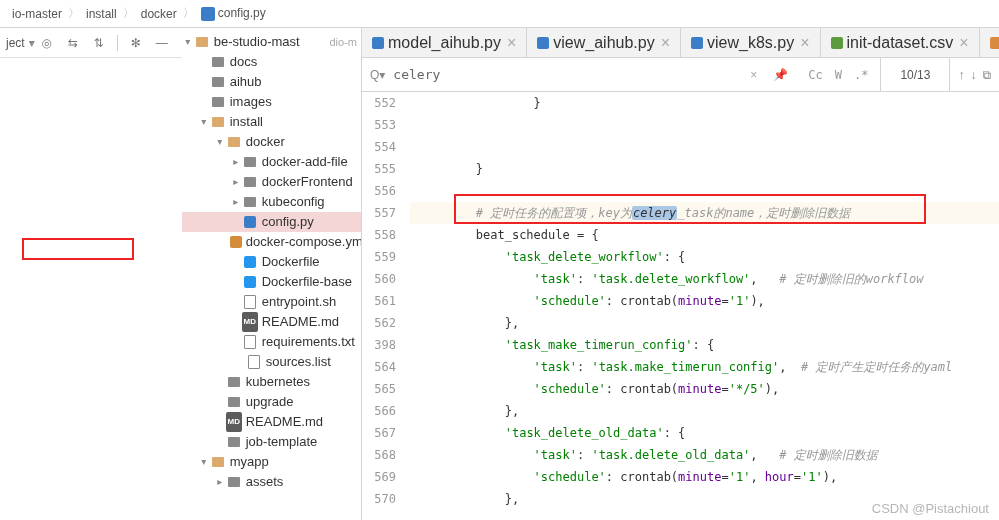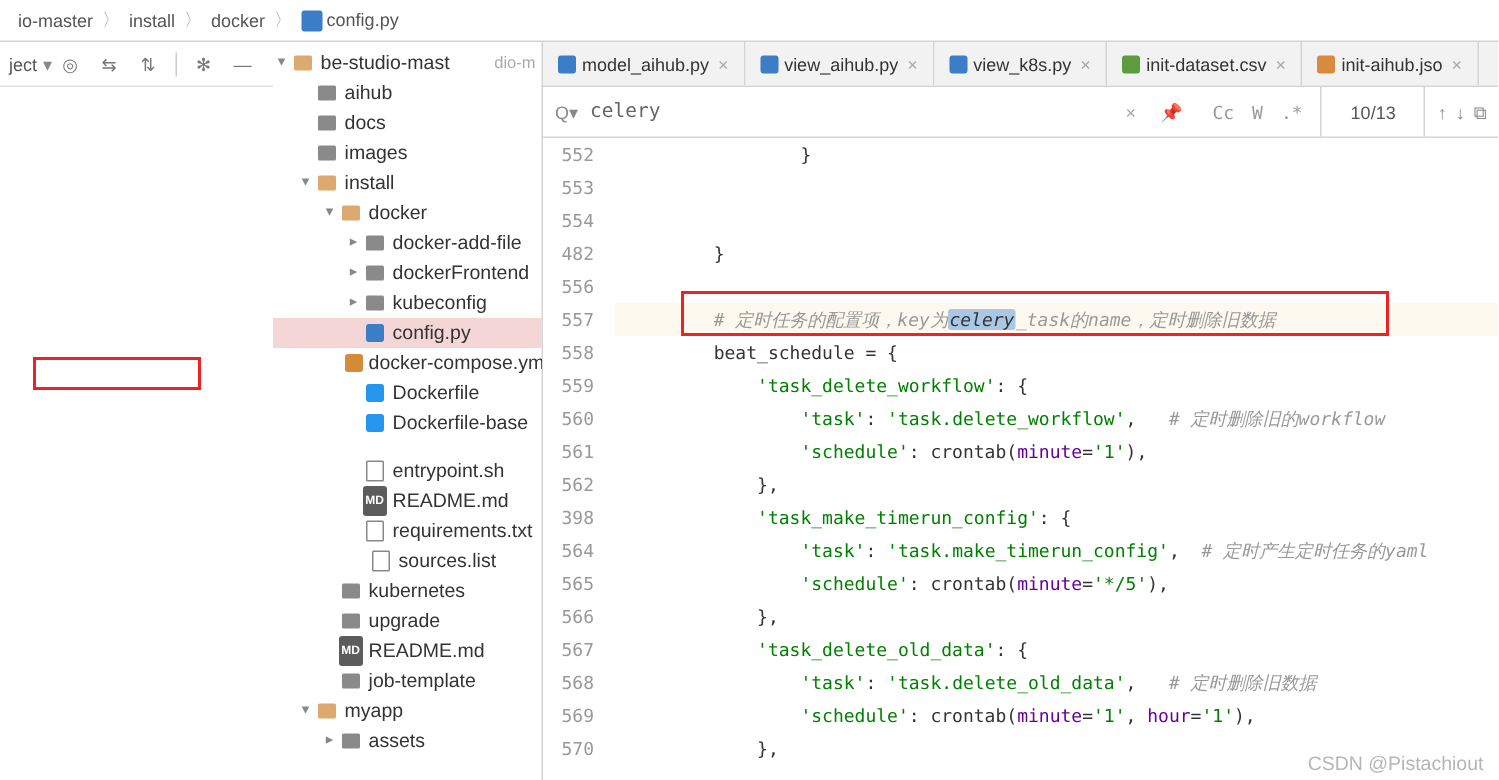--- a/index.html
+++ b/index.html
@@ -33,21 +33,21 @@
     .ic-md { background: #5c5c5c; color: #fff; font-size: 8px; font-weight: bold; padding: 0 2px; border-radius: 2px; }
     .ic-txt { width: 12px; height: 14px; border: 1px solid #888; border-radius: 1px; }
     .ic-sh { width: 12px; height: 14px; border: 1px solid #888; border-radius: 1px; }
     .tree-label { white-space: nowrap; }
     .tree-suffix { color: #aaa; font-size: 11px; margin-left: auto; }
     
     .highlight-box { position: absolute; border: 2px solid #e22; pointer-events: none; }
     
     .editor-area { flex: 1; display: flex; flex-direction: column; overflow: hidden; }
     .tabs { display: flex; height: 30px; border-bottom: 1px solid #d4d4d4; background: #f2f2f2; overflow: hidden; }
-    .tab { display: flex; align-items: center; padding: 0 10px; border-right: 1px solid #d4d4d4; background: #f2f2f2; font-size: 12px; white-space: nowrap; cursor: pointer; }
+    .tab { display: flex; align-items: center; padding: 0 10px; border-right: 1px solid #d4d4d4; background: #f2f2f2; font-size: 16px; white-space: nowrap; cursor: pointer; }
     .tab-ic { display: inline-block; width: 12px; height: 12px; margin-right: 4px; border-radius: 2px; }
     .tab-ic.py { background: #3b7dc7; }
     .tab-ic.csv { background: #5d9c3e; }
     .tab-ic.json { background: #d98a3e; }
     
     .find-bar { display: flex; align-items: center; height: 34px; border-bottom: 1px solid #d4d4d4; font-size: 12px; }
     .find-q { display: flex; align-items: center; padding: 0 8px; color: #888; }
     .find-input { flex: 1; border: none; outline: none; height: 100%; font-size: 13px; font-family: monospace; color: #666; background: transparent; }
     .find-x { padding: 0 8px; color: #aaa; cursor: pointer; }
     .find-pin { padding: 0 8px; color: #aaa; cursor: pointer; }
@@ -105,28 +105,28 @@
             <span class="ic-folder open"></span>
           </span>
         <span class="tree-label">be-studio-mast</span>
         <span class="tree-suffix">dio-m</span>
       </div>
     <div class="tree-row" style="padding-left: 16px;">
           <span class="tree-caret"></span>
           <span class="tree-icon">
             <span class="ic-folder"></span>
           </span>
+          <span class="tree-label">docs</span>
+        </div>
+        <div class="tree-row" style="padding-left: 16px;">
+          <span class="tree-caret"></span>
+          <span class="tree-icon">
+            <span class="ic-folder"></span>
+          </span>
           <span class="tree-label">aihub</span>
-        </div>
-        <div class="tree-row" style="padding-left: 16px;">
-          <span class="tree-caret"></span>
-          <span class="tree-icon">
-            <span class="ic-folder"></span>
-          </span>
-          <span class="tree-label">docs</span>
         </div>
         <div class="tree-row" style="padding-left: 16px;">
           <span class="tree-caret"></span>
           <span class="tree-icon">
             <span class="ic-folder"></span>
           </span>
           <span class="tree-label">images</span>
         </div>
         <div class="tree-row" style="padding-left: 16px;">
           <span class="tree-caret">▾</span>
@@ -184,21 +184,21 @@
           </span>
           <span class="tree-label">Dockerfile</span>
         </div>
         <div class="tree-row" style="padding-left: 48px;">
           <span class="tree-caret"></span>
           <span class="tree-icon">
             <span class="ic-docker"></span>
           </span>
           <span class="tree-label">Dockerfile-base</span>
         </div>
-        <div class="tree-row" style="padding-left: 48px; margin-top: 12px;">
+        <div class="tree-row" style="padding-left: 48px;">
           <span class="tree-caret"></span>
           <span class="tree-icon">
             <span class="ic-sh"></span>
           </span>
           <span class="tree-label">entrypoint.sh</span>
         </div>
         <div class="tree-row" style="padding-left: 48px;">
           <span class="tree-caret"></span>
           <span class="tree-icon">
             <span class="ic-md">MD</span>
@@ -287,21 +287,21 @@
         <span>↑</span>
         <span>↓</span>
         <span>⧉</span>
       </div>
     </div>
     <div class="code">
       <div class="gutter" id="gutter">
           <div>552</div>
           <div>553</div>
           <div>554</div>
-          <div>482</div>
+          <div>555</div>
           <div>556</div>
           <div>557</div>
           <div>558</div>
           <div>559</div>
           <div>560</div>
           <div>561</div>
           <div>562</div>
           <div>398</div>
           <div>564</div>
           <div>565</div>

